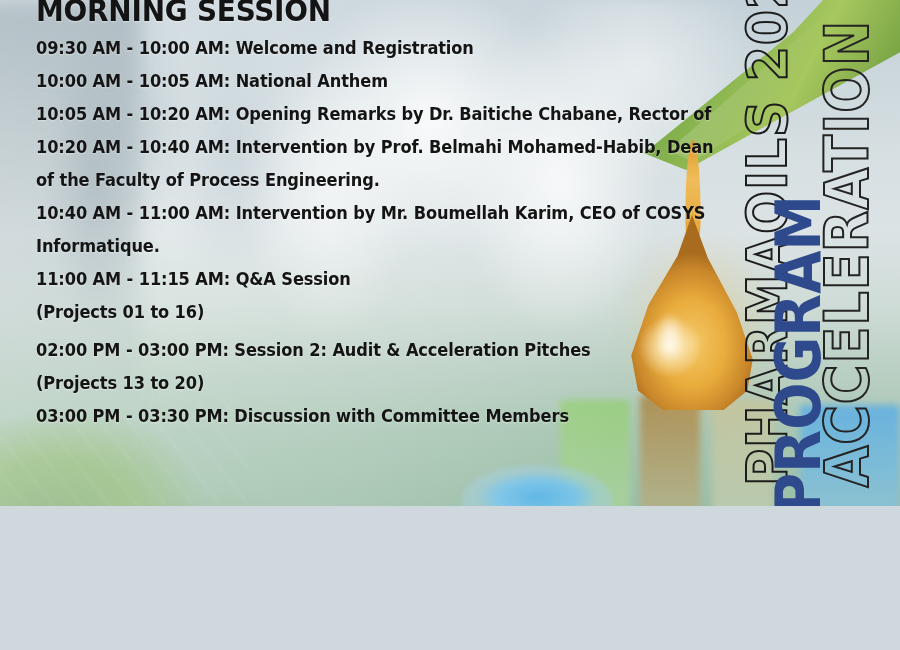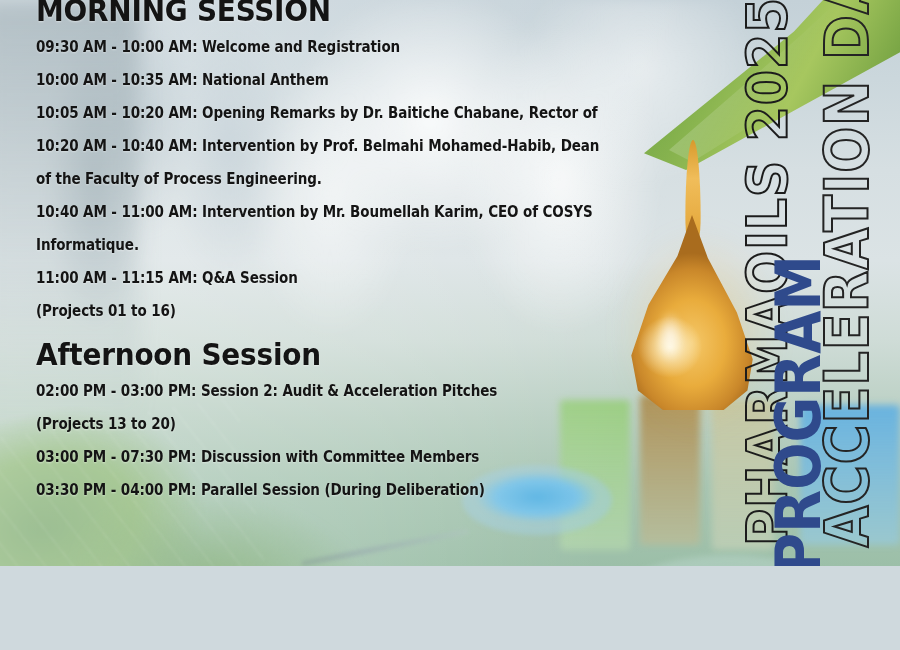--- a/index.html
+++ b/index.html
@@ -2,21 +2,21 @@
 <html><head>
 <meta charset="utf-8">
 <style>
   html,body{margin:0;padding:0;}
   body{
     width:900px;height:650px;overflow:hidden;
     font-family:"Liberation Sans", sans-serif;
     background:#cfd9dd;
   }
   #poster{
-    position:relative;width:900px;height:566px;overflow:hidden;
+    position:relative;width:900px;height:506px;overflow:hidden;
     background:#c6d2d8;
   }
 
   
   .bg-layer{position:absolute;inset:0;pointer-events:none;}
 
   
   .bg-base{
     background:
       linear-gradient(180deg,
@@ -161,21 +161,21 @@
   .h-morning{
     font-size:31px;text-transform:uppercase;
     margin-top:-5px;
   }
   .h-afternoon{
     font-size:31px;margin-top:11px;margin-bottom:2px;
   }
   .line{
     font-family:"DejaVu Sans Condensed","Liberation Sans Narrow","Liberation Sans",sans-serif;
     font-weight:bold;font-stretch:condensed;
-    font-size:15px;line-height:33px;
+    font-size:18px;line-height:33px;
     letter-spacing:-.1px;
     white-space:nowrap;
     text-shadow:0 1px 2px rgba(255,255,255,.40);
   }
   .list{margin-top:5px;}
 
   
   .vert{
     position:absolute;
     writing-mode:vertical-rl;
@@ -236,37 +236,35 @@
   <div class="oil-hi"></div>
 
   <div class="bg-layer bg-haze"></div>
 
   <div class="content">
 
     <div class="heading h-morning">MORNING SESSION</div>
 
     <div class="list">
       <div class="line">09:30 AM - 10:00 AM: Welcome and Registration</div>
-      <div class="line">10:00 AM - 10:35 AM: National Anthem</div>
+      <div class="line">10:00 AM - 10:05 AM: National Anthem</div>
       <div class="line">10:05 AM - 10:20 AM: Opening Remarks by Dr. Baitiche Chabane, Rector of</div>
       <div class="line">10:20 AM - 10:40 AM: Intervention by Prof. Belmahi Mohamed-Habib, Dean</div>
       <div class="line">of the Faculty of Process Engineering.</div>
       <div class="line">10:40 AM - 11:00 AM: Intervention by Mr. Boumellah Karim, CEO of COSYS</div>
       <div class="line">Informatique.</div>
       <div class="line">11:00 AM - 11:15 AM: Q&amp;A Session</div>
       <div class="line">(Projects 01 to 16)</div>
     </div>
 
-    <div class="heading h-afternoon">Afternoon Session</div>
 
     <div class="list">
       <div class="line">02:00 PM - 03:00 PM: Session 2: Audit &amp; Acceleration Pitches</div>
       <div class="line">(Projects 13 to 20)</div>
-      <div class="line">03:00 PM - 07:30 PM: Discussion with Committee Members</div>
-      <div class="line">03:30 PM - 04:00 PM: Parallel Session (During Deliberation)</div>
+      <div class="line">03:00 PM - 03:30 PM: Discussion with Committee Members</div>
     </div>
 
   </div>
 
   <div class="vert v-pharma">PHARMAOILS 2025</div>
 
   <div class="vert v-accel">ACCELERATION DAY</div>
 
   <div class="vert v-program">PROGRAM</div>
 

